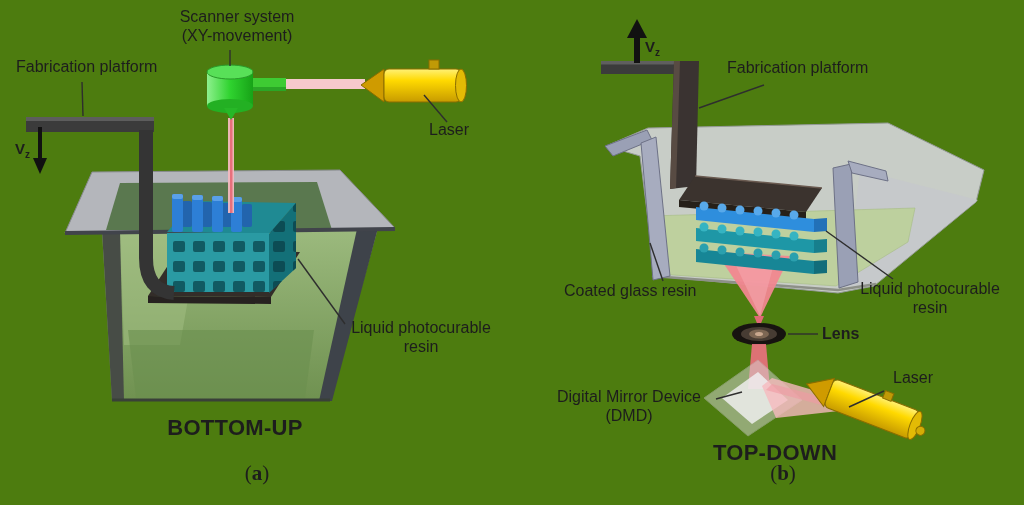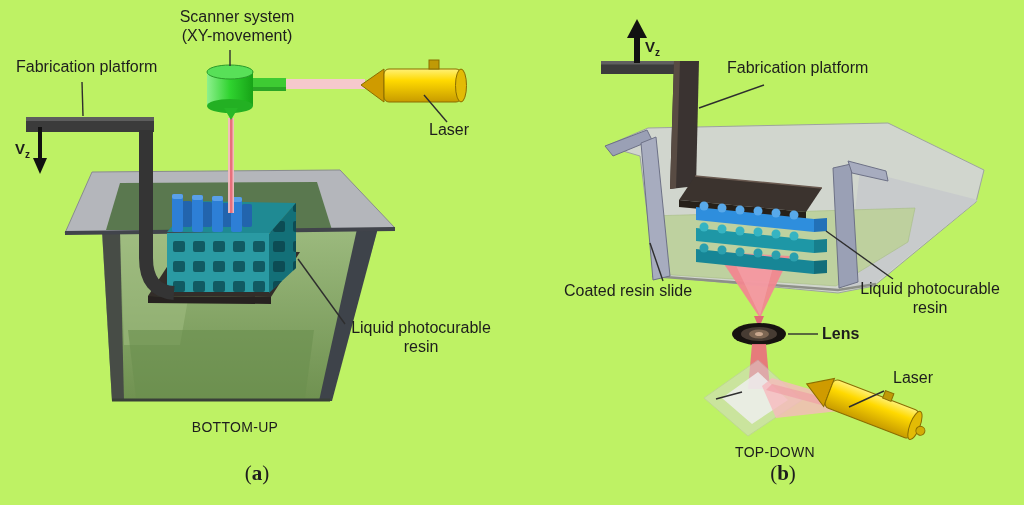--- a/index.html
+++ b/index.html
@@ -1,22 +1,22 @@
 <!DOCTYPE html>
 <html><head>
 <meta charset="utf-8">
 <style>
   html,body{margin:0;padding:0;background:#ffffff;}
-  #stage{position:relative;width:1024px;height:505px;background:#bef264;overflow:hidden;
+  #stage{position:relative;width:1024px;height:505px;background:#4d7c0f;overflow:hidden;
          font-family:"Liberation Sans",sans-serif;color:#1c1c1c;}
   #art{position:absolute;left:0;top:0;}
   .lbl{position:absolute;font-size:16px;line-height:19px;white-space:nowrap;color:#1d1d1d;}
   .center{text-align:center;white-space:normal;}
   .center div{white-space:nowrap;}
-  .caption{font-weight:normal;font-size:14px;letter-spacing:.3px;}
+  .caption{font-weight:bold;font-size:22px;letter-spacing:.3px;}
   .ptag{font-family:"Liberation Serif",serif;font-size:21px;}
   .ptag .letter{font-weight:bold;}
   .vel{font-weight:bold;font-size:15px;}
   .vel sub{font-size:10px;}
 </style>
 </head>
 <body>
 
 <div id="stage">
 
@@ -258,29 +258,33 @@
 <div class="lbl caption center" style="left:135px;top:418px;width:200px;">BOTTOM-UP</div>
 
 <div class="lbl ptag center" style="left:225px;top:464px;width:64px;"><span>(</span><span class="letter">a</span><span>)</span></div>
 
 <div class="lbl vel" style="left:645px;top:37px;">
   <span>V</span><sub>z</sub>
 </div>
 
 <div class="lbl" style="left:727px;top:58px;">Fabrication platform</div>
 
-<div class="lbl" style="left:564px;top:281px;">Coated resin slide</div>
+<div class="lbl" style="left:564px;top:281px;">Coated glass resin</div>
 
 <div class="lbl center" style="left:840px;top:279px;width:180px;">
   <div>Liquid photocurable</div>
   <div>resin</div>
 </div>
 
 <div class="lbl" style="left:822px;top:324px;font-weight:bold;">Lens</div>
 
+<div class="lbl center" style="left:539px;top:387px;width:180px;">
+  <div>Digital Mirror Device</div>
+  <div>(DMD)</div>
+</div>
 
 <div class="lbl" style="left:893px;top:368px;">Laser</div>
 
 <div class="lbl caption center" style="left:675px;top:443px;width:200px;text-align:center;">TOP-DOWN</div>
 
 <div class="lbl ptag center" style="left:751px;top:464px;width:64px;"><span>(</span><span class="letter">b</span><span>)</span></div>
 
 </div>
 
 </body></html>

